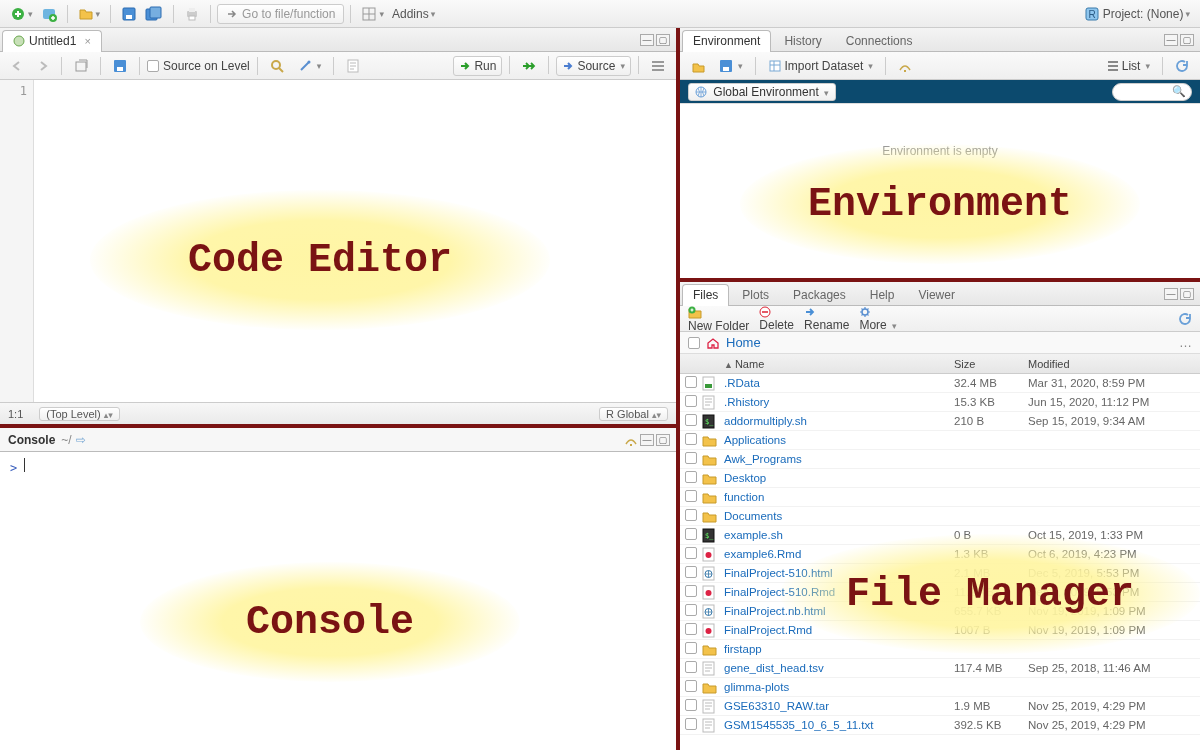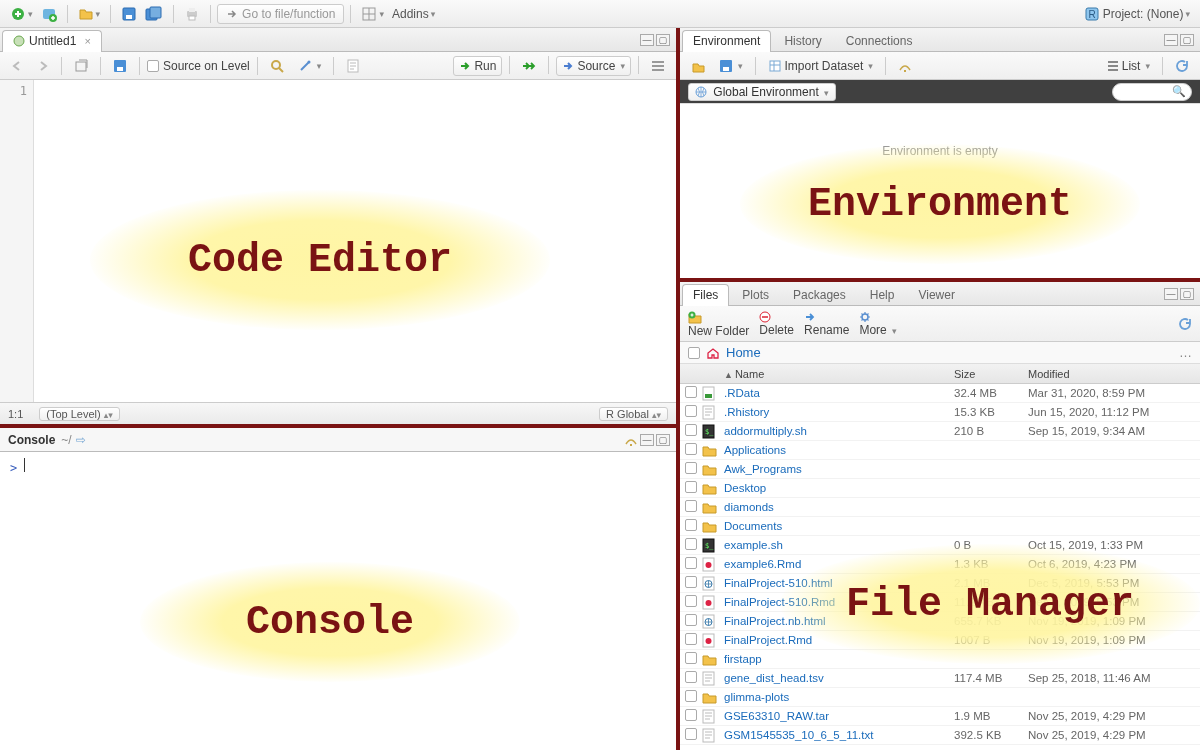--- a/index.html
+++ b/index.html
@@ -33,21 +33,21 @@
 .toolbar { display:flex; align-items:center; gap:4px; height:28px; background:linear-gradient(#fafafa,#efefef); border-bottom:1px solid #ccc; padding:0 6px; font-size:12px; color:#444; }
 .toolbar .tsep { width:1px; height:18px; background:#ccc; margin:0 3px; }
 .toolbar .right { margin-left:auto; display:flex; gap:4px; }
 .editor-body { flex:1; display:flex; background:#fff; position:relative; overflow:hidden; }
 .gutter { width:34px; background:#f5f5f5; border-right:1px solid #ddd; color:#999; font-family:Menlo,Consolas,monospace; font-size:12px; text-align:right; padding:4px 6px 0 0; }
 .editor-text { flex:1; font-family:Menlo,Consolas,monospace; font-size:12px; padding:4px 6px; }
 .statusbar { display:flex; align-items:center; height:22px; background:linear-gradient(#f7f7f7,#eaeaea); border-top:1px solid #ccc; font-size:11px; color:#555; padding:0 8px; }
 .statusbar .right { margin-left:auto; }
 .console-body { flex:1; background:#fff; padding:6px 10px; font-family:Menlo,Consolas,monospace; font-size:12px; color:#3a5fbd; overflow:auto; }
 .env-body { flex:1; display:flex; align-items:flex-start; justify-content:center; color:#999; font-size:12px; padding-top:40px; position:relative; }
-.file-toolbar { display:flex; align-items:center; gap:10px; height:36px; background:linear-gradient(#fafafa,#efefef); border-bottom:1px solid #ccc; padding:0 8px; font-size:12px; color:#444; }
+.file-toolbar { display:flex; align-items:center; gap:10px; height:26px; background:linear-gradient(#fafafa,#efefef); border-bottom:1px solid #ccc; padding:0 8px; font-size:12px; color:#444; }
 .breadcrumb { display:flex; align-items:center; gap:6px; height:22px; background:#f9f9f9; border-bottom:1px solid #ddd; padding:0 8px; font-size:13px; color:#555; }
 .file-head { display:flex; align-items:center; height:20px; background:linear-gradient(#f2f2f2,#e6e6e6); border-bottom:1px solid #ccc; font-size:11px; color:#444; }
 .chkcol { width:22px; text-align:center; }
 .iconcol { width:20px; }
 .namecol { flex:1; padding-left:2px; }
 .sizecol { width:74px; }
 .modcol { width:172px; }
 .file-list { flex:1; overflow:auto; }
 .file-row { display:flex; align-items:center; height:19px; border-bottom:1px solid #f2f2f2; font-size:11.5px; }
 .file-row .fname { color:#1a6bbb; }
@@ -57,21 +57,21 @@
   border-radius:50%; }
 .chkbox { width:12px; height:12px; border:1px solid #aaa; border-radius:2px; display:inline-block; background:#fff; }
 .drop { font-size:9px; color:#888; margin-left:2px; }
 .search { border:1px solid #ccc; border-radius:10px; height:18px; width:80px; padding:0 20px 0 8px; font-size:11px; background:#fff; position:relative; }
 .search-wrap { position:relative; }
 .search-wrap .mag { position:absolute; right:6px; top:2px; color:#999; font-size:11px; }
 .toolbar .btn { display:inline-flex; align-items:center; gap:3px; padding:1px 5px; cursor:pointer; }
 .toolbar .btn.pill { border:1px solid #ccc; border-radius:3px; background:linear-gradient(#fff,#f0f0f0); height:20px; }
 .tri { font-size:9px; color:#888; }
 svg { display:block; }
-.envbar2 { display:flex; align-items:center; height:24px; border-bottom:1px solid #ddd; padding:0 8px; gap:6px; font-size:12px; background:#404040; }
+.envbar2 { display:flex; align-items:center; height:24px; border-bottom:1px solid #ddd; padding:0 8px; gap:6px; font-size:12px; background:#0c4a6e; }
 .file-head .sort { color:#666; font-size:9px; margin-right:2px; }
 </style>
 </head>
 <body>
 
 <div class="root">
 
   <div class="toprow">
     <span class="tbbtn">
       <svg class="ic" width="16" height="16">
@@ -523,21 +523,21 @@
             <span class="sizecol dim"></span>
             <span class="modcol dim"></span>
           </div>
           <div class="file-row">
             <span class="chkcol"><span class="chkbox"></span></span>
             <span class="iconcol">
               <svg width="15" height="13">
                 <path d="M1 3h5l1 2h7v7H1z" fill="#f3c24a" stroke="#c79a2a"></path>
               </svg>
             </span>
-            <span class="namecol"><a href="#" class="fname">diamonds</a></span>
+            <span class="namecol"><a href="#" class="fname">function</a></span>
             <span class="sizecol dim"></span>
             <span class="modcol dim"></span>
           </div>
           <div class="file-row">
             <span class="chkcol"><span class="chkbox"></span></span>
             <span class="iconcol">
               <svg width="15" height="13">
                 <path d="M1 3h5l1 2h7v7H1z" fill="#f3c24a" stroke="#c79a2a"></path>
               </svg>
             </span>

